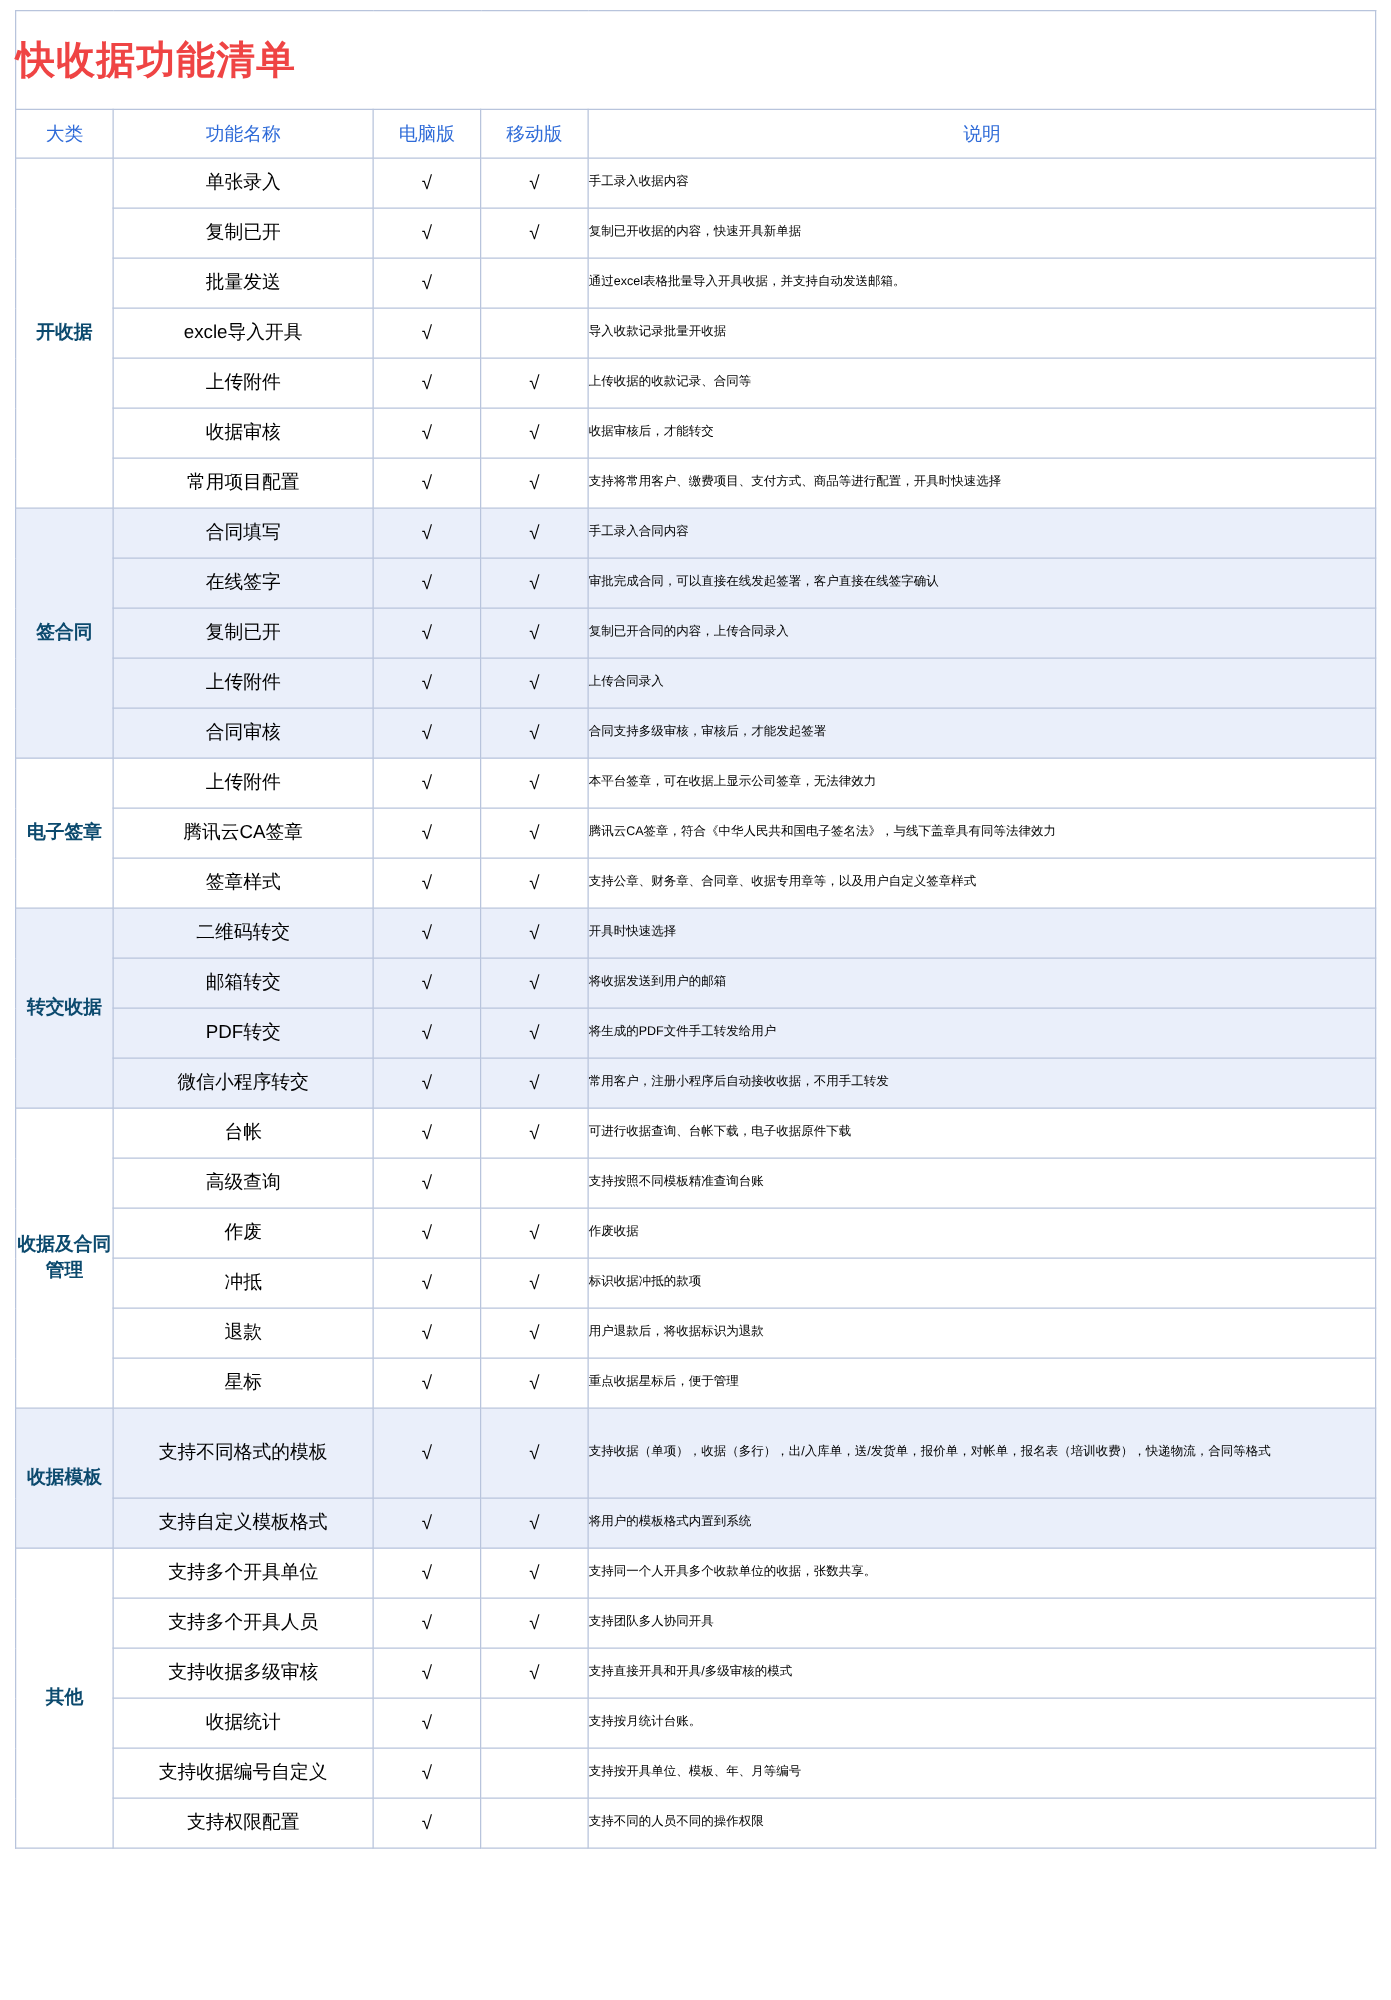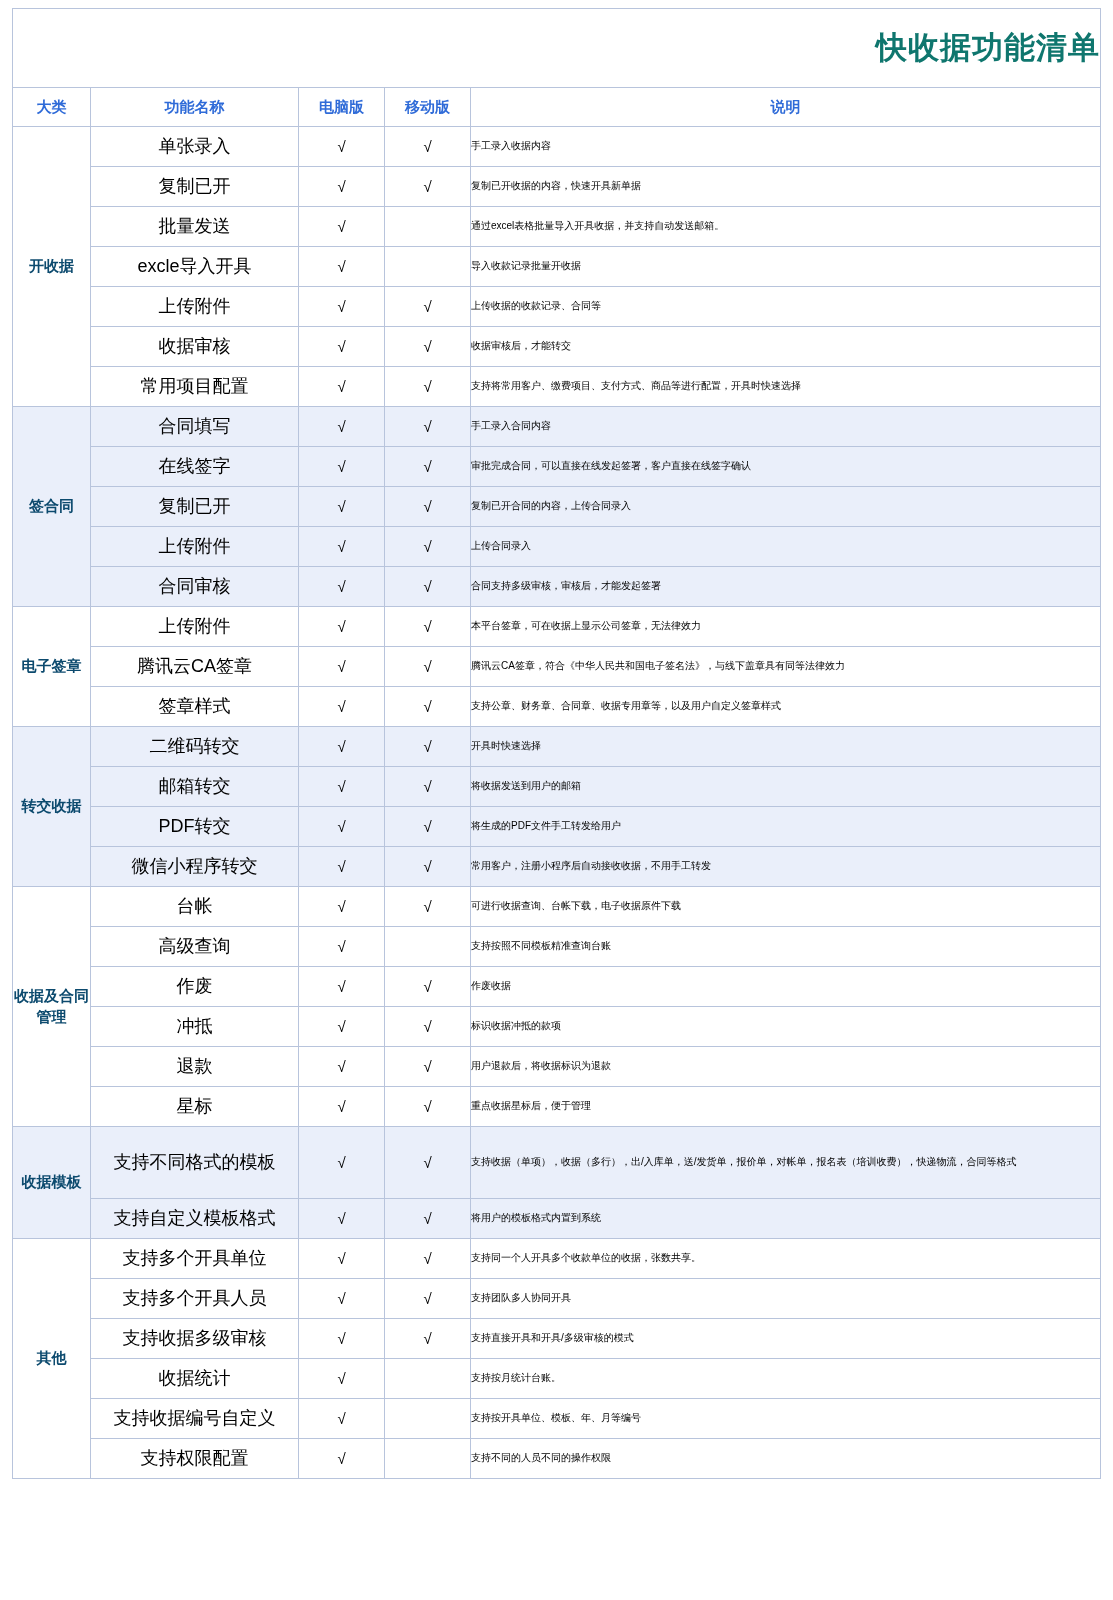--- a/index.html
+++ b/index.html
@@ -24,46 +24,46 @@
     margin: 8px auto 0 auto;
     table-layout: fixed;
   }
   table.sheet td, table.sheet th {
     border: 1px solid #b8c4dc;
     padding: 0;
     vertical-align: middle;
   }
   .title-cell {
     height: 78px;
-    text-align: right;
+    text-align: left;
     font-size: 31px;
     font-weight: bold;
-    color: #0f766e;
+    color: #ef4444;
     letter-spacing: 1px;
     background: #ffffff;
   }
   .hdr td {
     height: 38px;
     text-align: center;
     font-size: 15px;
-    font-weight: bold;
+    font-weight: normal;
     color: #2f6bd8;
     background: #ffffff;
   }
   .cat-cell {
     text-align: center;
     font-size: 15px;
     font-weight: bold;
     color: #0c4a6e;
     line-height: 1.35;
     padding: 0 2px;
   }
   .name-cell {
     text-align: center;
-    font-size: 18px;
+    font-size: 15px;
     color: #000000;
     padding: 3px 4px;
     line-height: 1.35;
   }
   .tick-cell {
     text-align: center;
     font-size: 15px;
     color: #000000;
   }
   .desc-cell {

